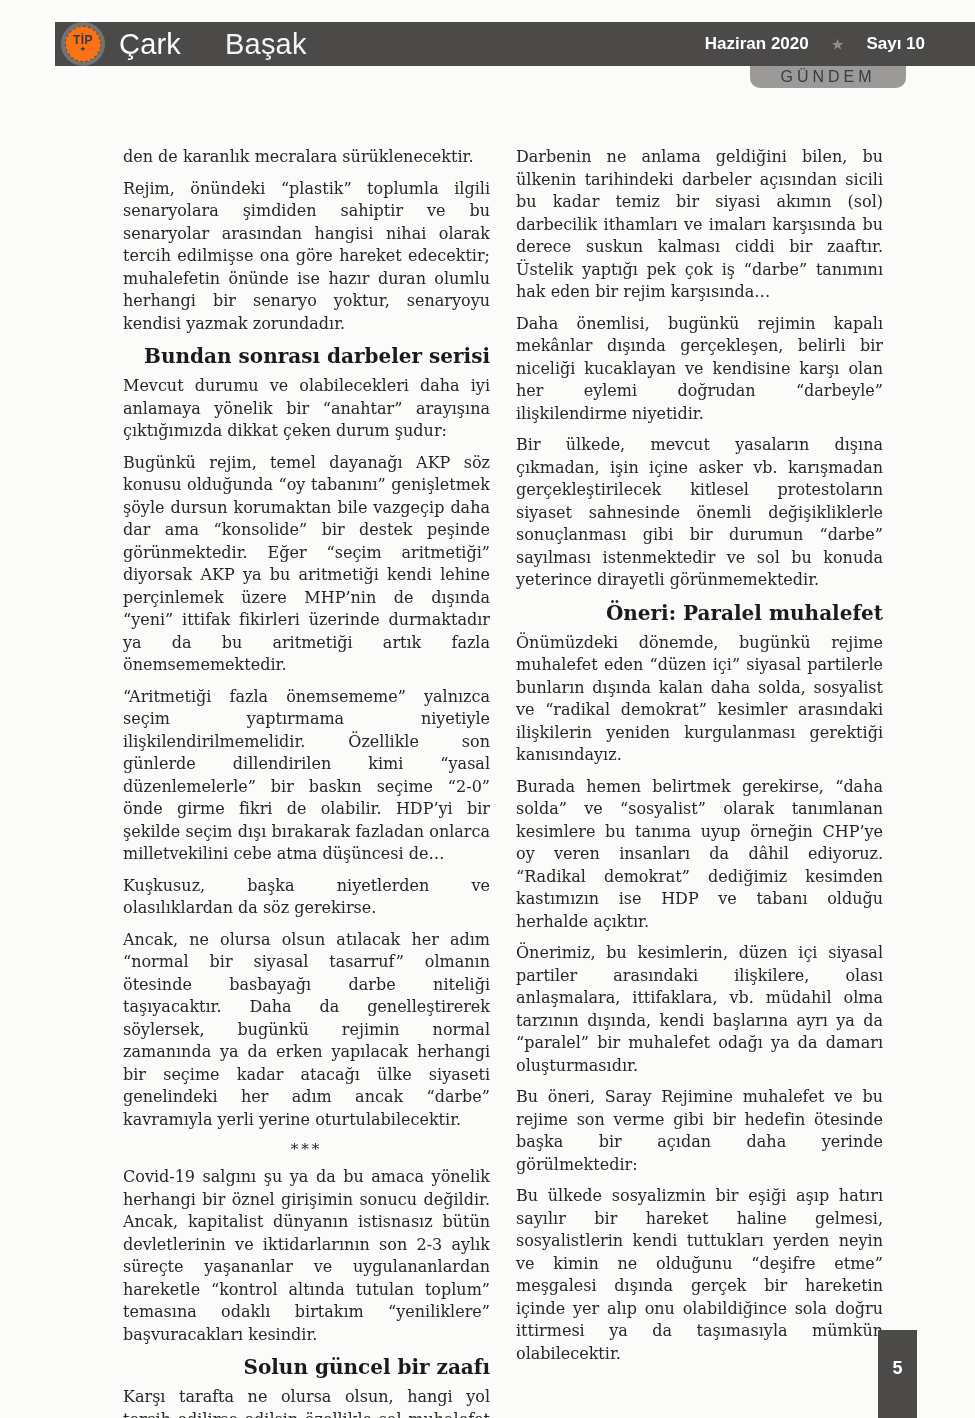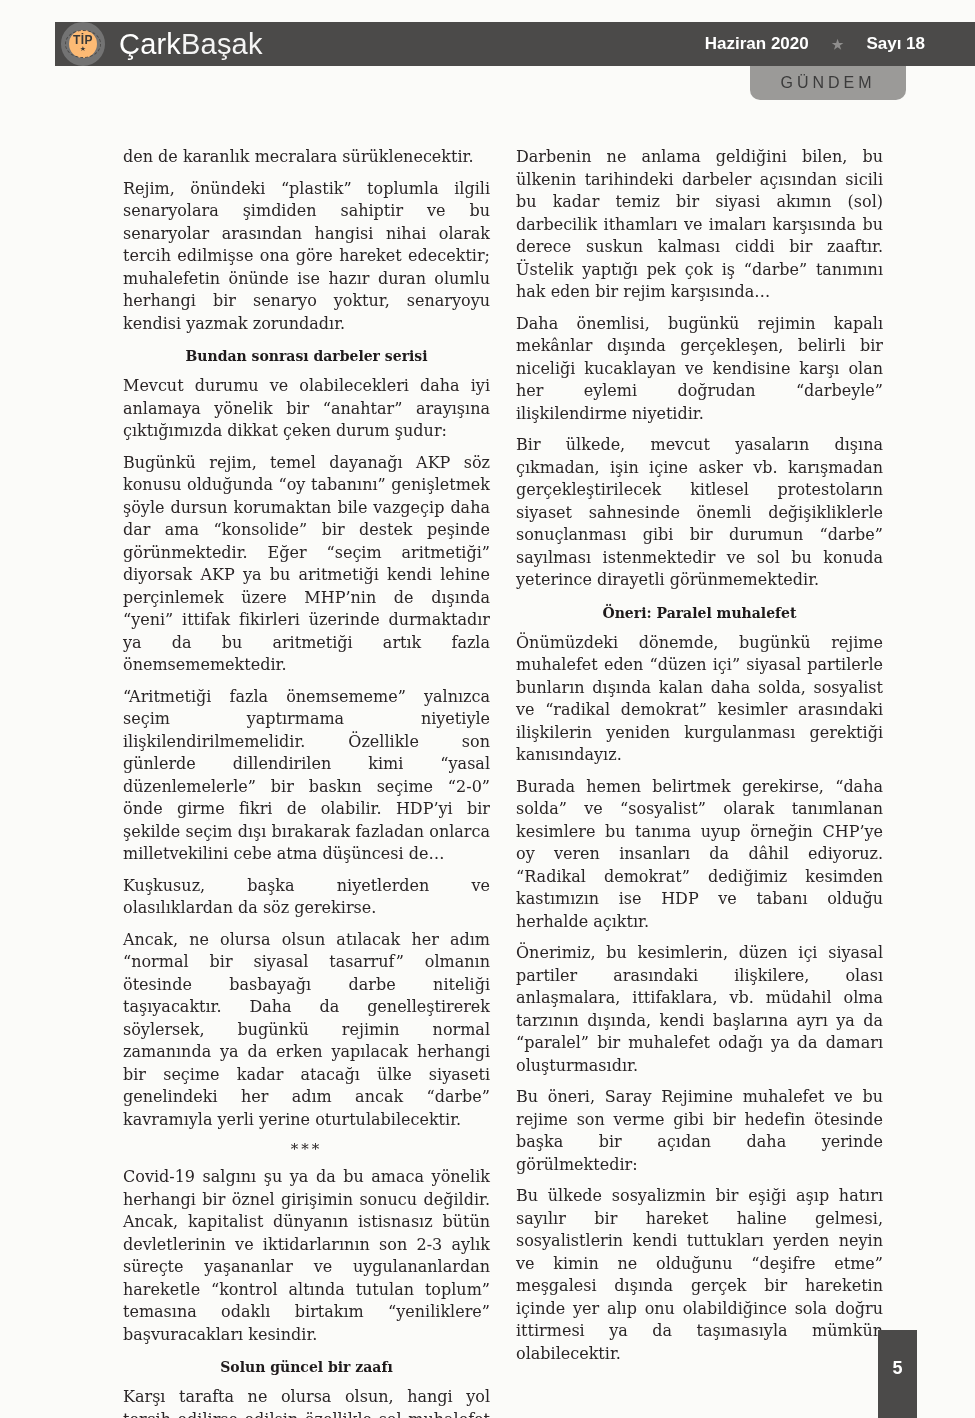--- a/index.html
+++ b/index.html
@@ -12,72 +12,72 @@
   }
   
   .header-bar{
     position:absolute;left:55px;top:22px;right:0;height:44px;
     background:#4b4a49;
     display:flex;align-items:center;
     padding-left:6px;box-sizing:border-box;
   }
   .logo-circle{
     width:44px;height:44px;border-radius:50%;
-    background:#fdba74;border:8px solid #737373;
+    background:#f97316;border:4px solid #737373;
     display:flex;flex-direction:column;align-items:center;justify-content:center;
     box-sizing:border-box;flex:0 0 auto;
   }
   .logo-inner{
     width:34px;height:34px;border-radius:50%;
     border:1px dashed #4b4a49;
     display:flex;flex-direction:column;align-items:center;justify-content:center;
   }
   .logo-text{
     font-family:"Liberation Sans",sans-serif;
     font-weight:bold;font-size:12px;color:#3a3938;line-height:11px;letter-spacing:0.5px;
   }
   .logo-star{font-size:7px;color:#3a3938;line-height:7px;}
   .brand{
     margin-left:14px;
     font-family:"Liberation Sans",sans-serif;
     font-size:29px;color:#ffffff;letter-spacing:0.2px;
   }
   .brand .b1{font-weight:normal;}
-  .brand .b2{font-weight:normal;opacity:0.94;}
+  .brand .b2{font-weight:normal;opacity:0.94;margin-left:44px;}
   .issue{
     margin-left:auto;margin-right:50px;
     font-family:"Liberation Sans",sans-serif;
     font-weight:bold;font-size:17px;color:#ffffff;
     display:flex;align-items:center;gap:23px;
   }
   .issue .star{color:#8f8e8d;font-size:13px;}
   .section-tag{
-    position:absolute;left:750px;top:66px;width:156px;height:34px;
+    position:absolute;left:750px;top:66px;width:156px;height:22px;
     background:#9b9a98;
     border-radius:0 0 10px 10px;
     display:flex;align-items:center;justify-content:center;
     font-family:"Liberation Sans",sans-serif;
     font-size:16px;color:#3b3b3b;letter-spacing:4px;
   }
   
   .content{
     position:absolute;left:123px;top:146px;width:760px;
     display:flex;gap:26px;
   }
   .col{width:367px;}
   .para{
     margin:0 0 9px 0;
     font-size:16px;line-height:22.5px;
     text-align:justify;
   }
   .heading{
     margin:4px 0 7px 0;
-    font-size:14px;line-height:24px;
+    font-size:20px;line-height:24px;
     font-weight:bold;color:#1e1a1b;
-    text-align:center;
+    text-align:right;
   }
   .separator{
     text-align:center;font-size:15px;letter-spacing:3px;
     margin:2px 0 8px 0;color:#2a2526;
   }
   
   .page-number-box{
     position:absolute;left:878px;top:1330px;width:39px;height:88px;
     background:#4b4a49;
     display:flex;align-items:flex-start;justify-content:center;
@@ -95,21 +95,21 @@
   <div class="logo-circle">
     <div class="logo-inner">
       <span class="logo-text">TİP</span>
       <span class="logo-star">★</span>
     </div>
   </div>
   <div class="brand"><span class="b1">Çark</span><span class="b2">Başak</span></div>
   <div class="issue">
     <span>Haziran 2020</span>
     <span class="star">★</span>
-    <span>Sayı 18</span>
+    <span>Sayı 10</span>
   </div>
 </div>
 
 <div class="section-tag">GÜNDEM</div>
 
 <div class="content">
   <div class="col" id="left-col">
       <p class="para">den de karanlık mecralara sürüklenecektir.</p>
       <p class="para">Rejim, önündeki “plastik” toplumla ilgili senaryolara şimdiden sahiptir ve bu senaryolar arasından hangisi nihai olarak tercih edilmişse ona göre hareket edecektir; muhalefetin önünde ise hazır duran olumlu herhangi bir senaryo yoktur, senaryoyu kendisi yazmak zorundadır.</p>
       <h2 class="heading">Bundan sonrası darbeler serisi</h2>

